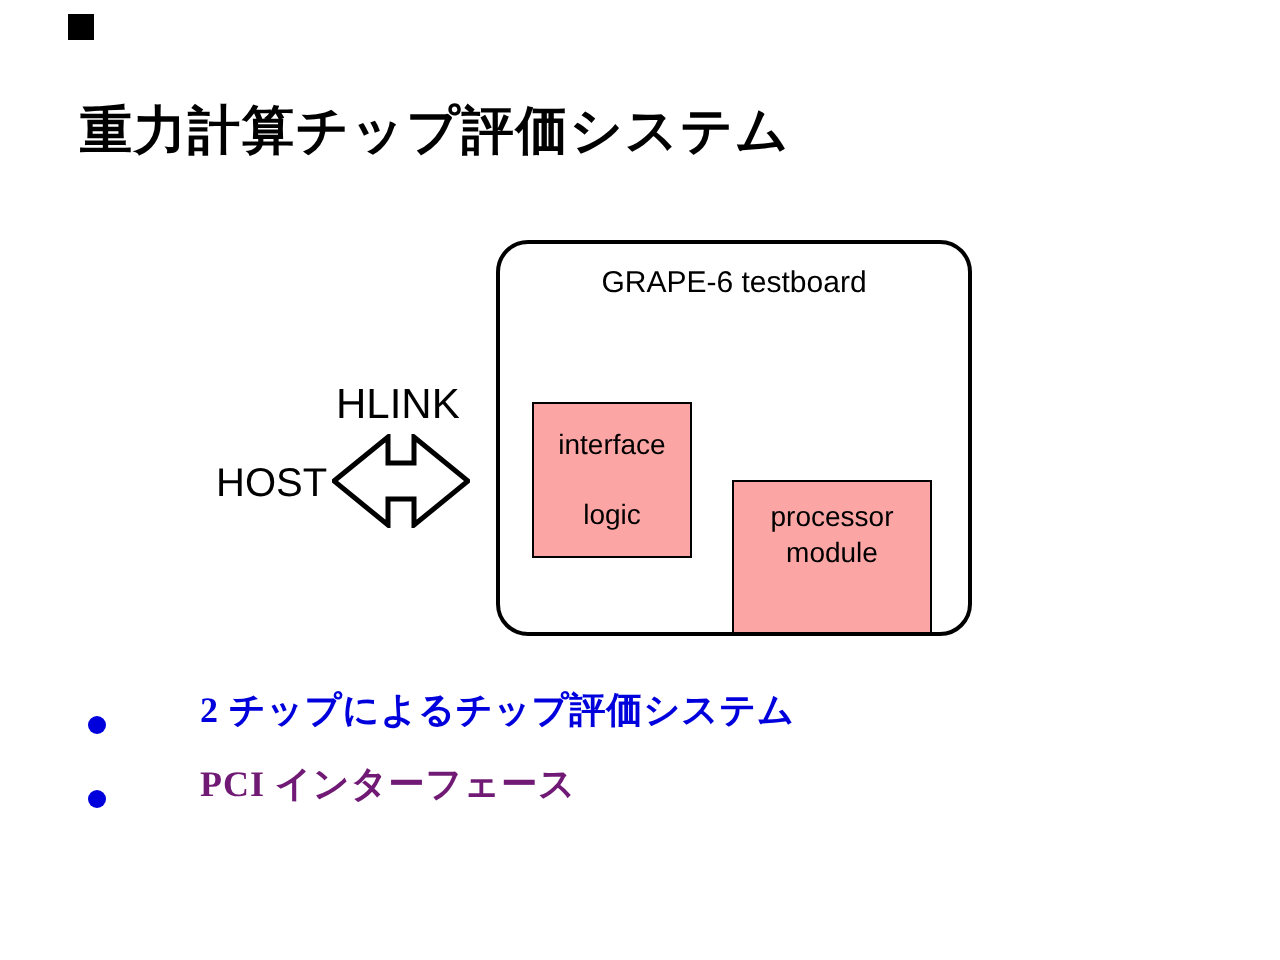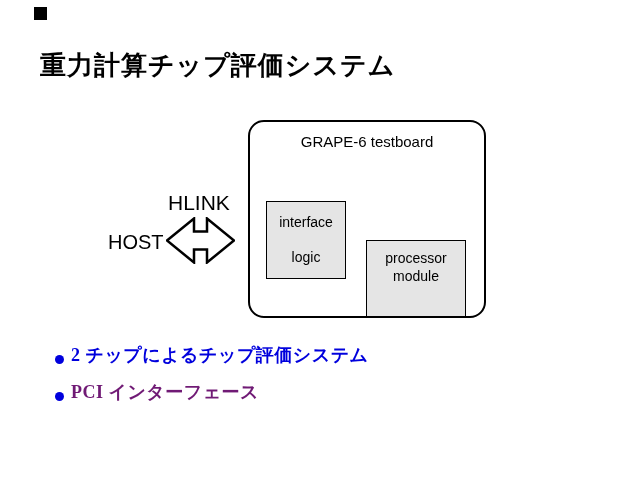--- a/index.html
+++ b/index.html
@@ -39,21 +39,21 @@
   .board-label {
     position: absolute;
     left: 0; top: 11px;
     width: 100%;
     text-align: center;
     font-size: 15px;
   }
   .inner-box {
     position: absolute;
     border: 1.5px solid #000000;
-    background: #e5e5e5;
+    background: #fca5a5;
     font-size: 14px;
     text-align: center;
   }
   .interface-box {
     left: 16px; top: 79px;   
     width: 80px; height: 78px;
   }
   .interface-box .line1 { position: absolute; width: 100%; top: 12px; }
   .interface-box .line2 { position: absolute; width: 100%; top: 47px; }
   .processor-box {
@@ -74,23 +74,24 @@
     left: 108px; top: 231px;
     font-size: 20px;
   }
   .arrow-wrap {
     position: absolute;
     left: 166px; top: 217px;
     width: 69px; height: 47px;
   }
   .bullet-item {
     position: absolute;
-    left: 55px;
+    left: 44px;
     display: flex;
-    align-items: center;
+    align-items: flex-end;
+    gap: 40px;
   }
   .bullet-1 { top: 343px; }
   .bullet-2 { top: 380px; }
   .bullet-dot {
     width: 9px; height: 9px;
     border-radius: 50%;
     margin-top: 8px;
     margin-right: 7px;
     flex: 0 0 auto;
   }

